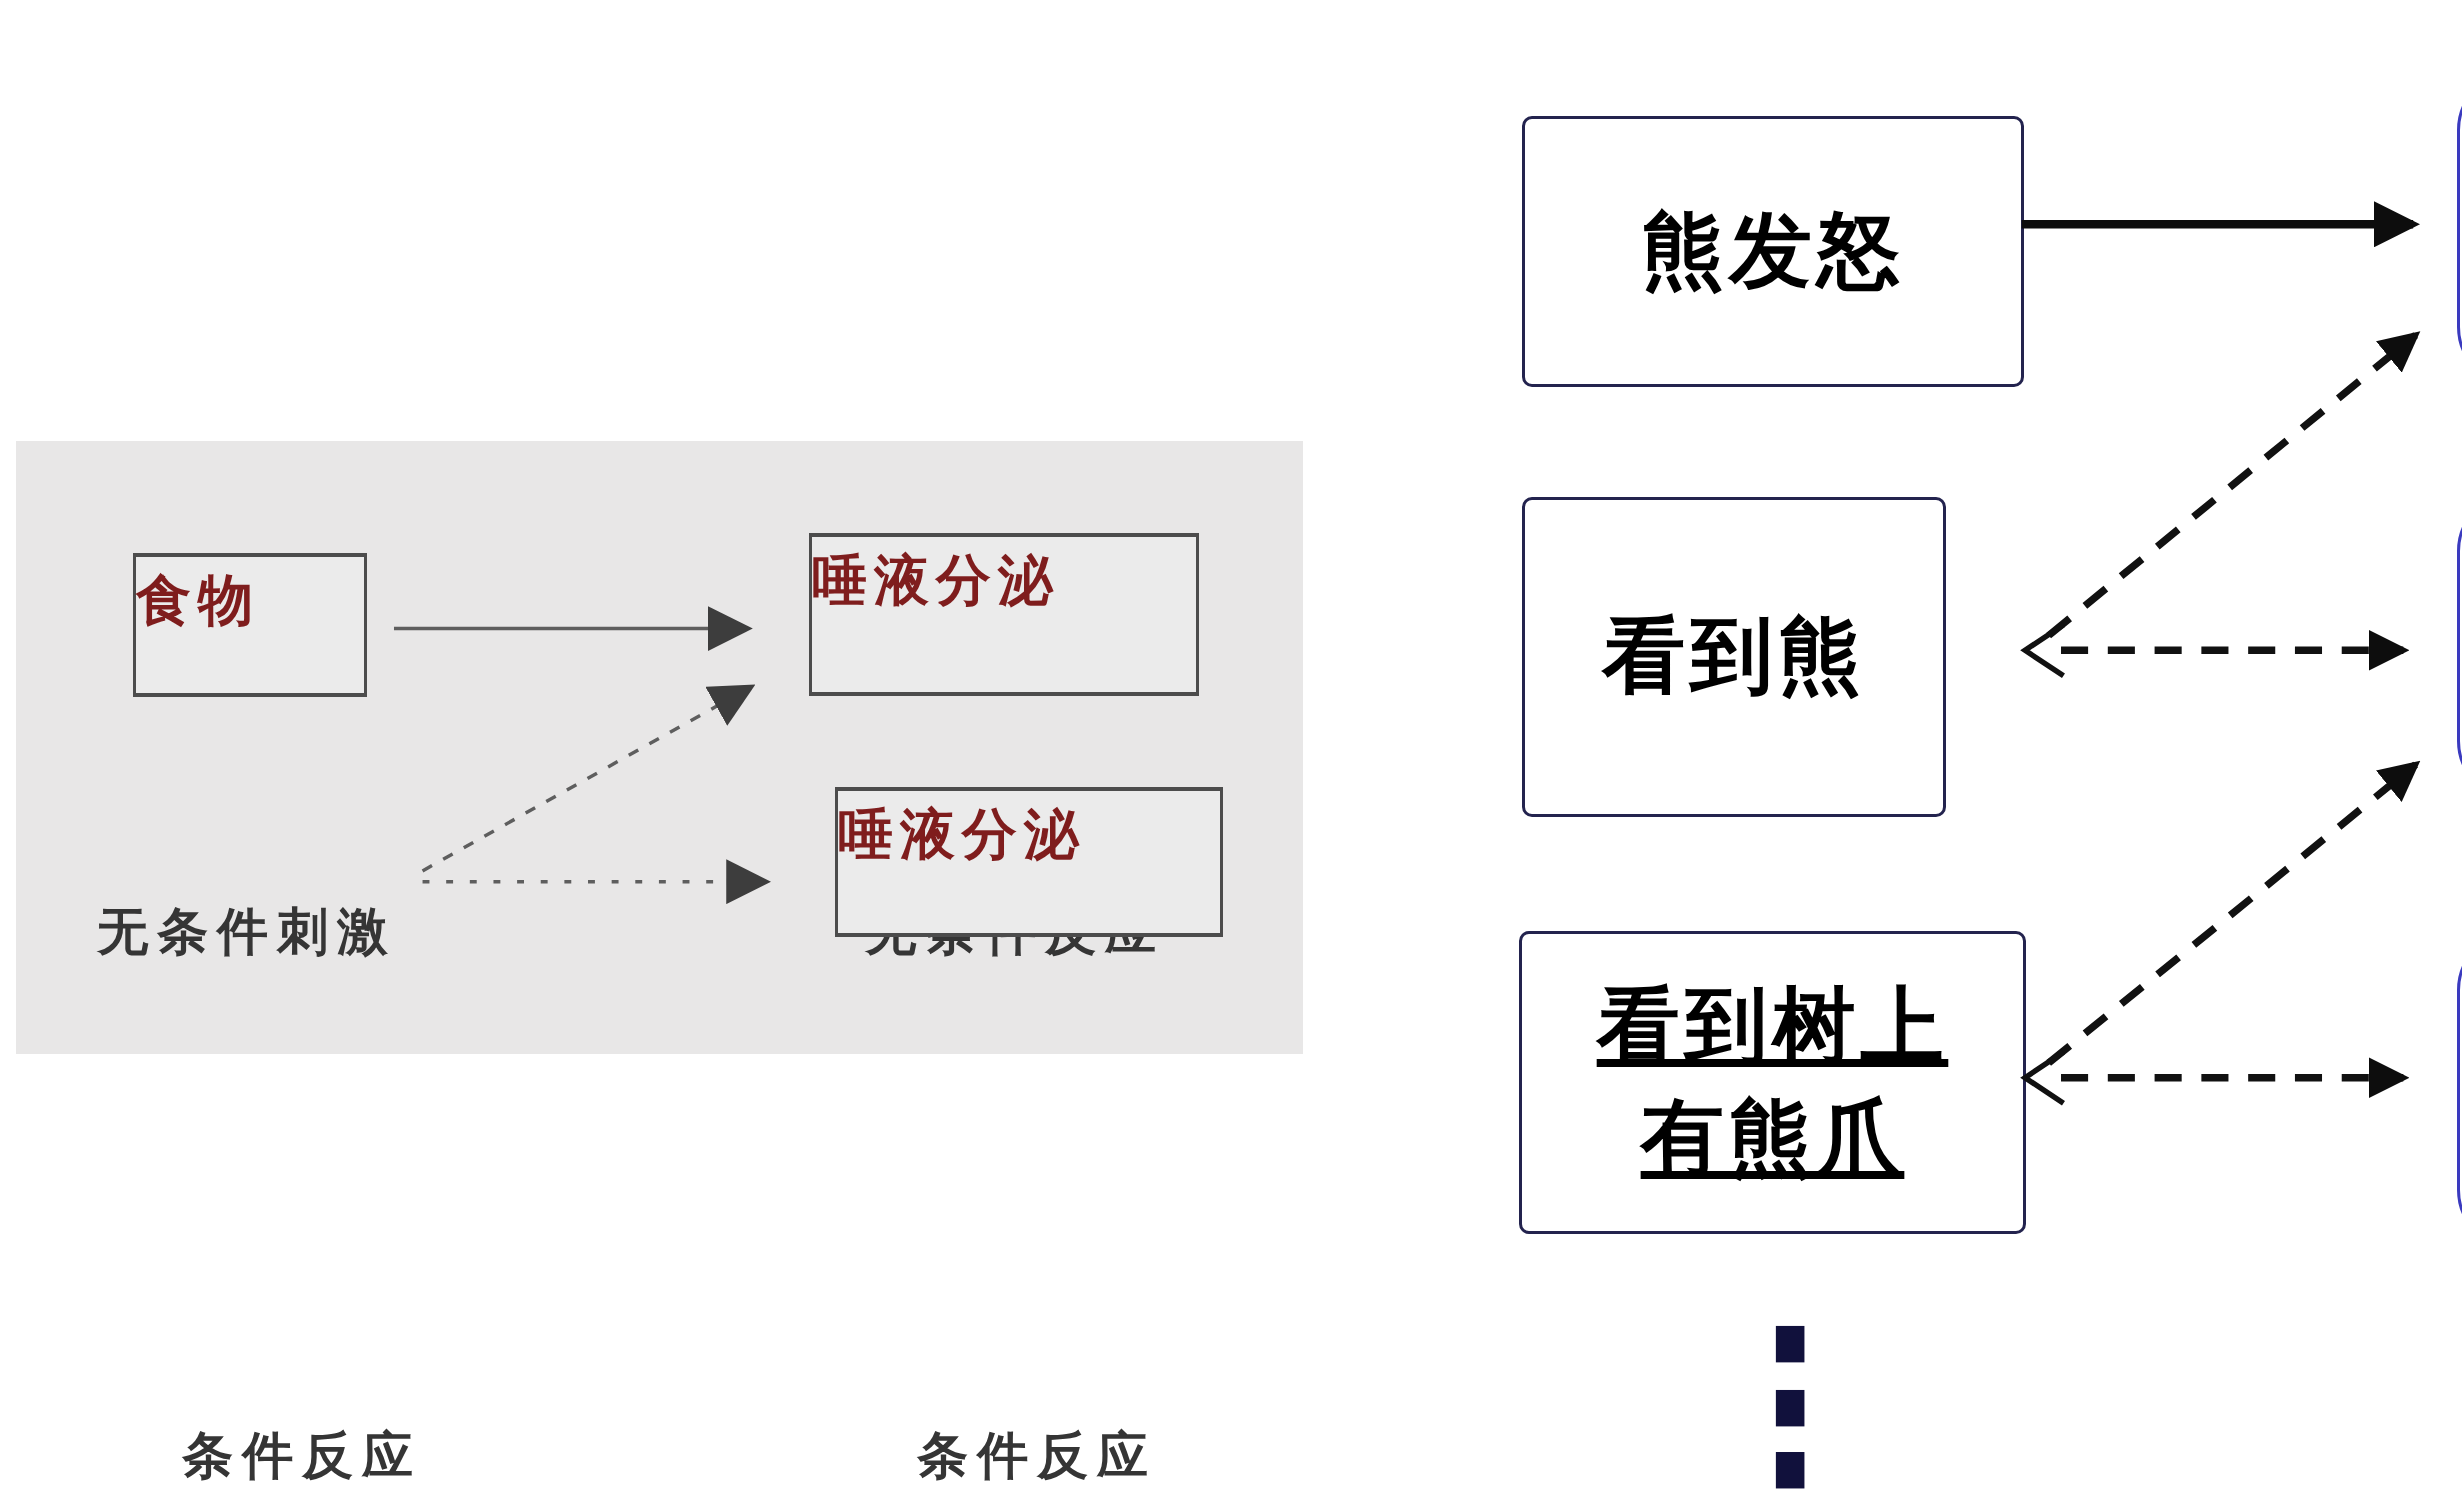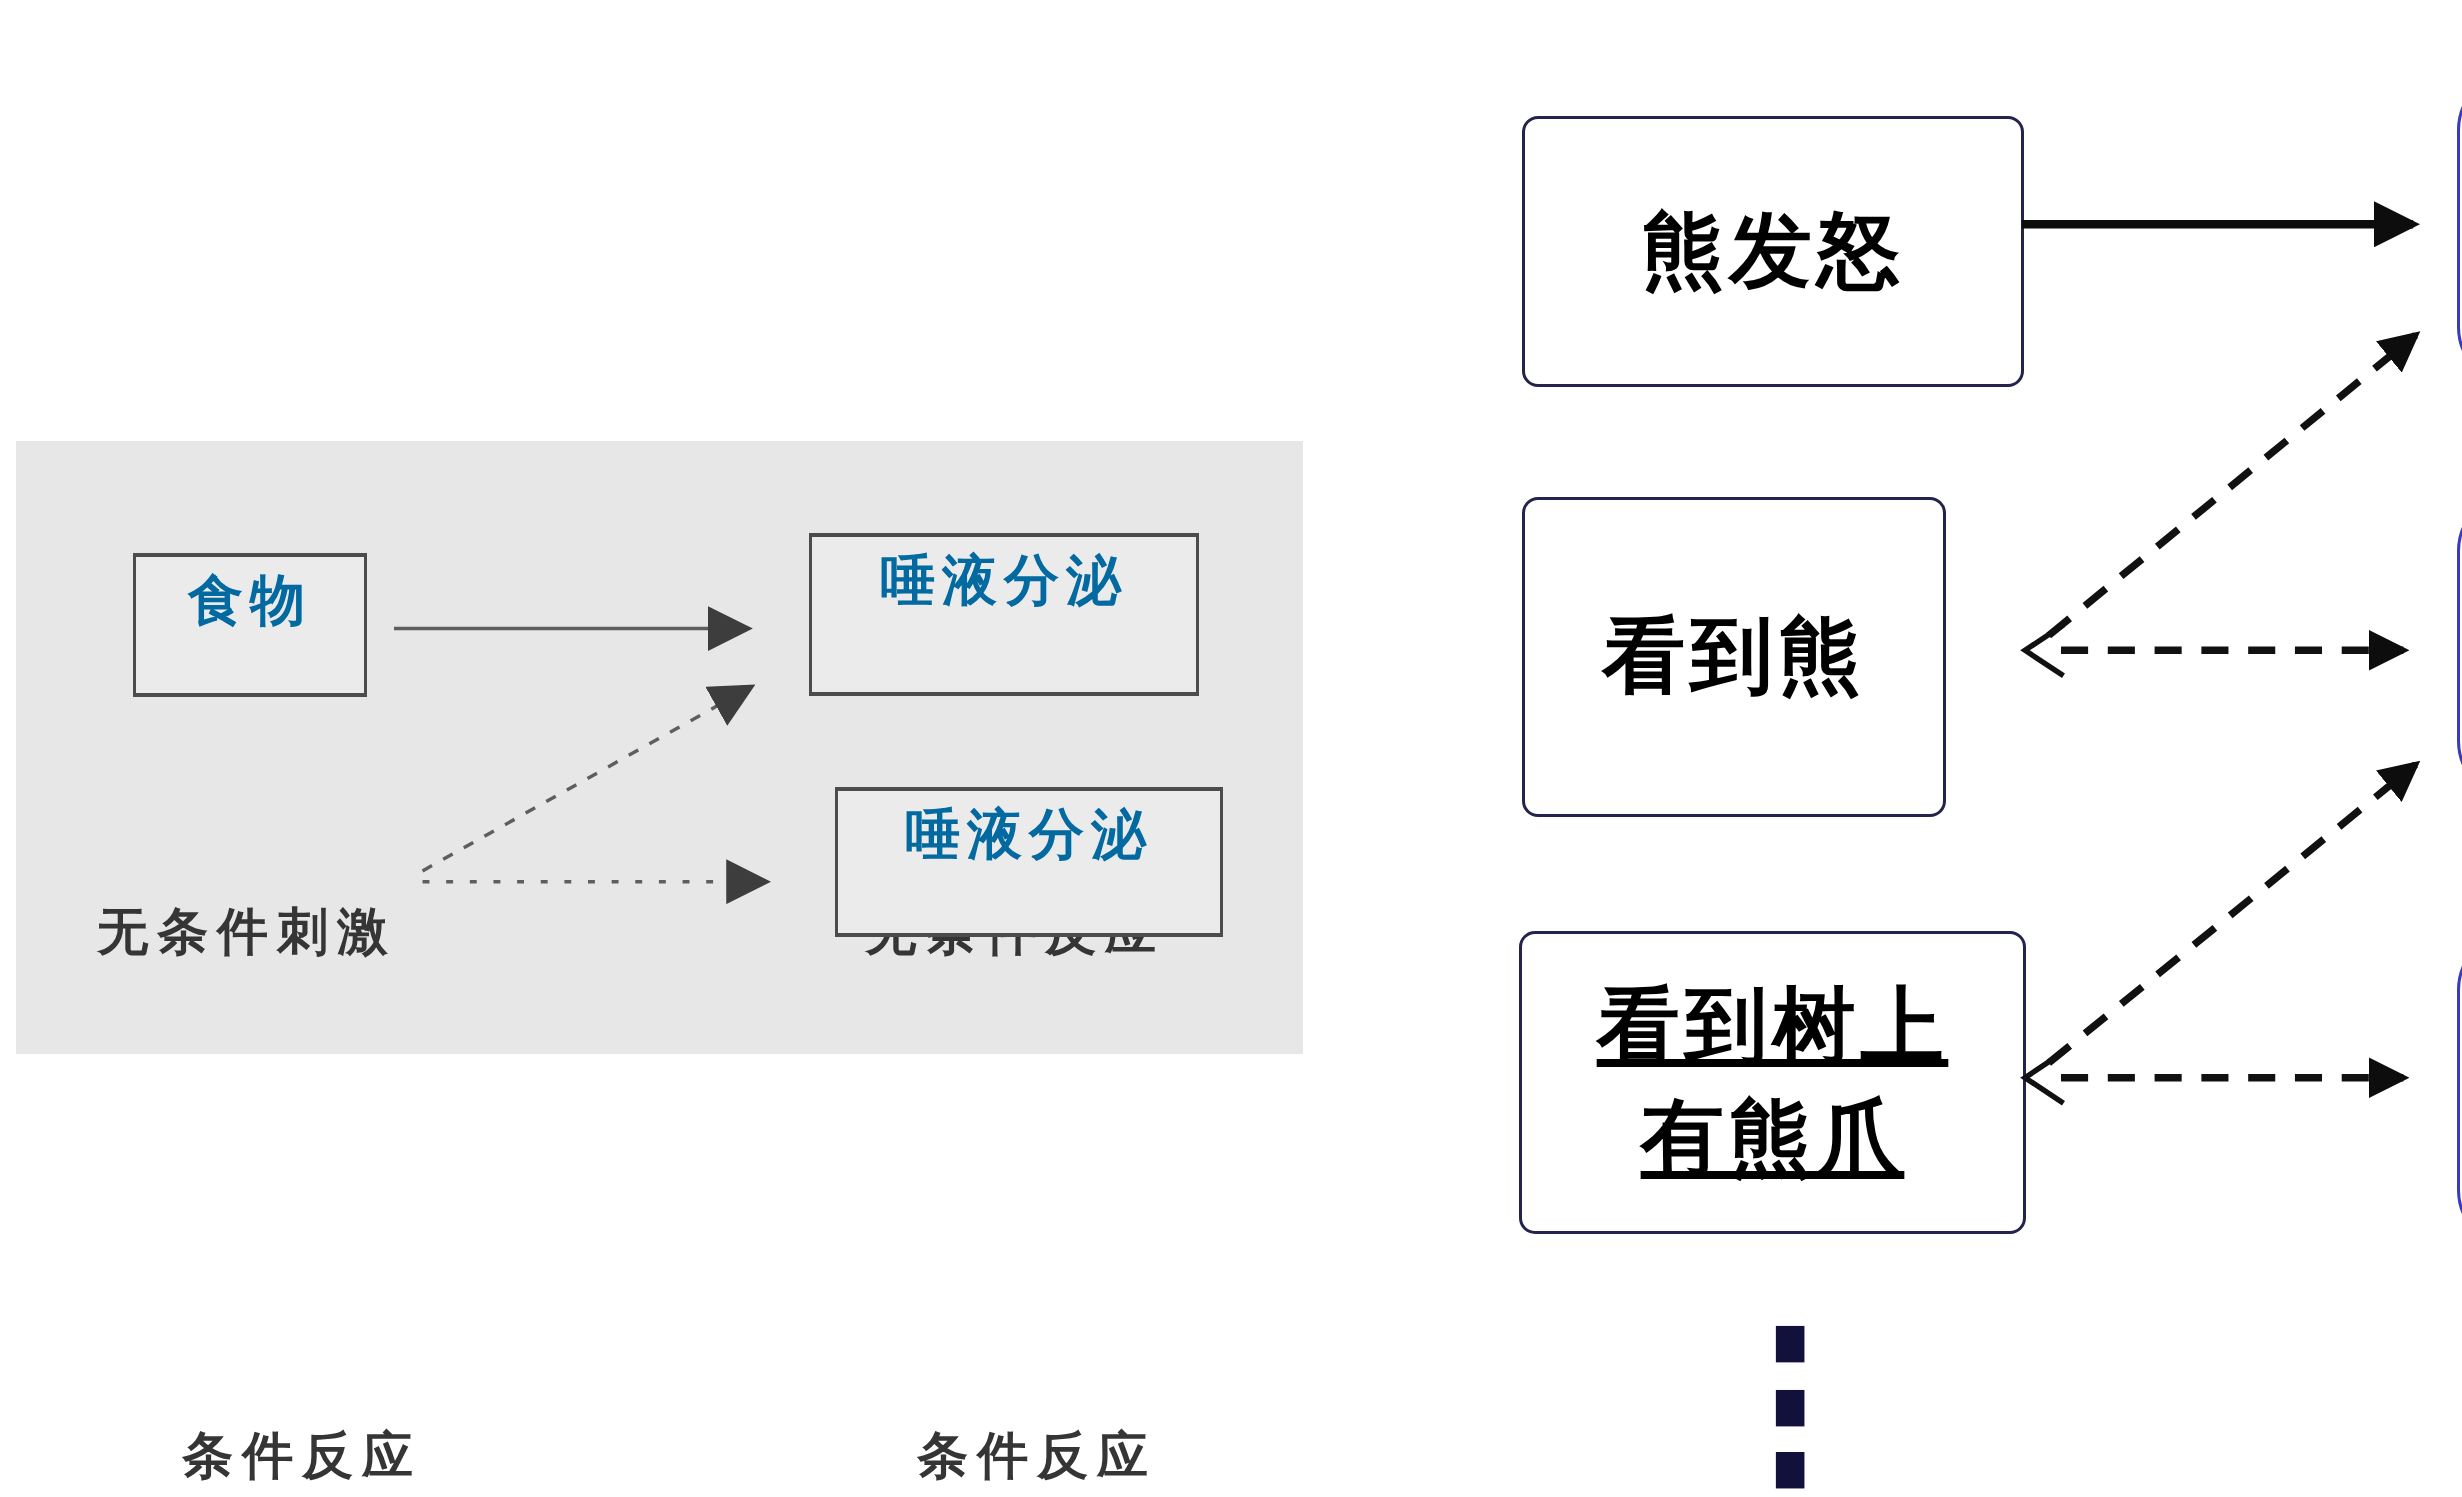--- a/index.html
+++ b/index.html
@@ -19,40 +19,40 @@
     position:absolute;
     color:#353535;font-weight:700;font-size:51px;letter-spacing:8.9px;
     white-space:nowrap;
   }
   .panel-box{
     position:absolute;
     background:#ebebeb;
     border:3px solid #4c4c4c;
     border-top-width:4.4px;border-bottom-width:4.4px;
     box-sizing:border-box;
-    display:flex;justify-content:center;align-items:flex-start;
-    color:#0369a1;font-weight:700;font-size:55px;letter-spacing:6.9px;
+    display:flex;align-items:flex-start;
+    color:#7f1d1d;font-weight:700;font-size:55px;letter-spacing:6.9px;
   }
   .panel-box .bx-text{padding-top:6.9px;}
   #box-food      {left:133px;top:553px;width:234px;height:144px;}
   #box-bell      {left:160px;top:800px;width:246px;height:144px;}
   #box-saliva-ur {left:809px;top:533px;width:390px;height:163px;}
   #box-saliva-cr {left:835px;top:787px;width:388px;height:150px;}
   #lbl-us{left:81px;top:457px;}
   #lbl-ur{left:849px;top:457px;}
   #lbl-cs{left:166px;top:981px;}
   #lbl-cr{left:901px;top:981px;}
   
   .node{
     position:absolute;background:#ffffff;box-sizing:border-box;
     display:flex;justify-content:center;align-items:center;text-align:center;
     font-weight:700;color:#000000;
     white-space:pre-line;
   }
-  .stim-node{border:3.9px solid #23234e;border-radius:16px;font-size:83px;letter-spacing:4.9px;}
+  .stim-node{border:3.9px solid #23234e;border-radius:10px;font-size:83px;letter-spacing:4.9px;}
   .value-node{border:3.9px solid #3a3abf;border-radius:59px;font-size:83px;letter-spacing:3px;}
   .math-node{font-family:"Liberation Serif",serif;font-style:italic;font-weight:500;font-size:94px;letter-spacing:1px;}
   #node-bear-angry {left:1522px;top:116px; width:502px;height:271px;}
   #node-reward     {left:2457px;top:71px; width:495px;height:315px;}
   #node-see-bear   {left:1522px;top:497px;width:424px;height:320px;}
   #node-v-sprime   {left:2457px;top:492px;width:495px;height:308px;}
   #node-see-claw   {left:1519px;top:931px;width:507px;height:303px;text-decoration:underline;}
   #node-v-s        {left:2457px;top:931px;width:495px;height:318px;}
   
   #overlay{position:absolute;left:0;top:0;width:3306px;height:1498px;pointer-events:none;}

